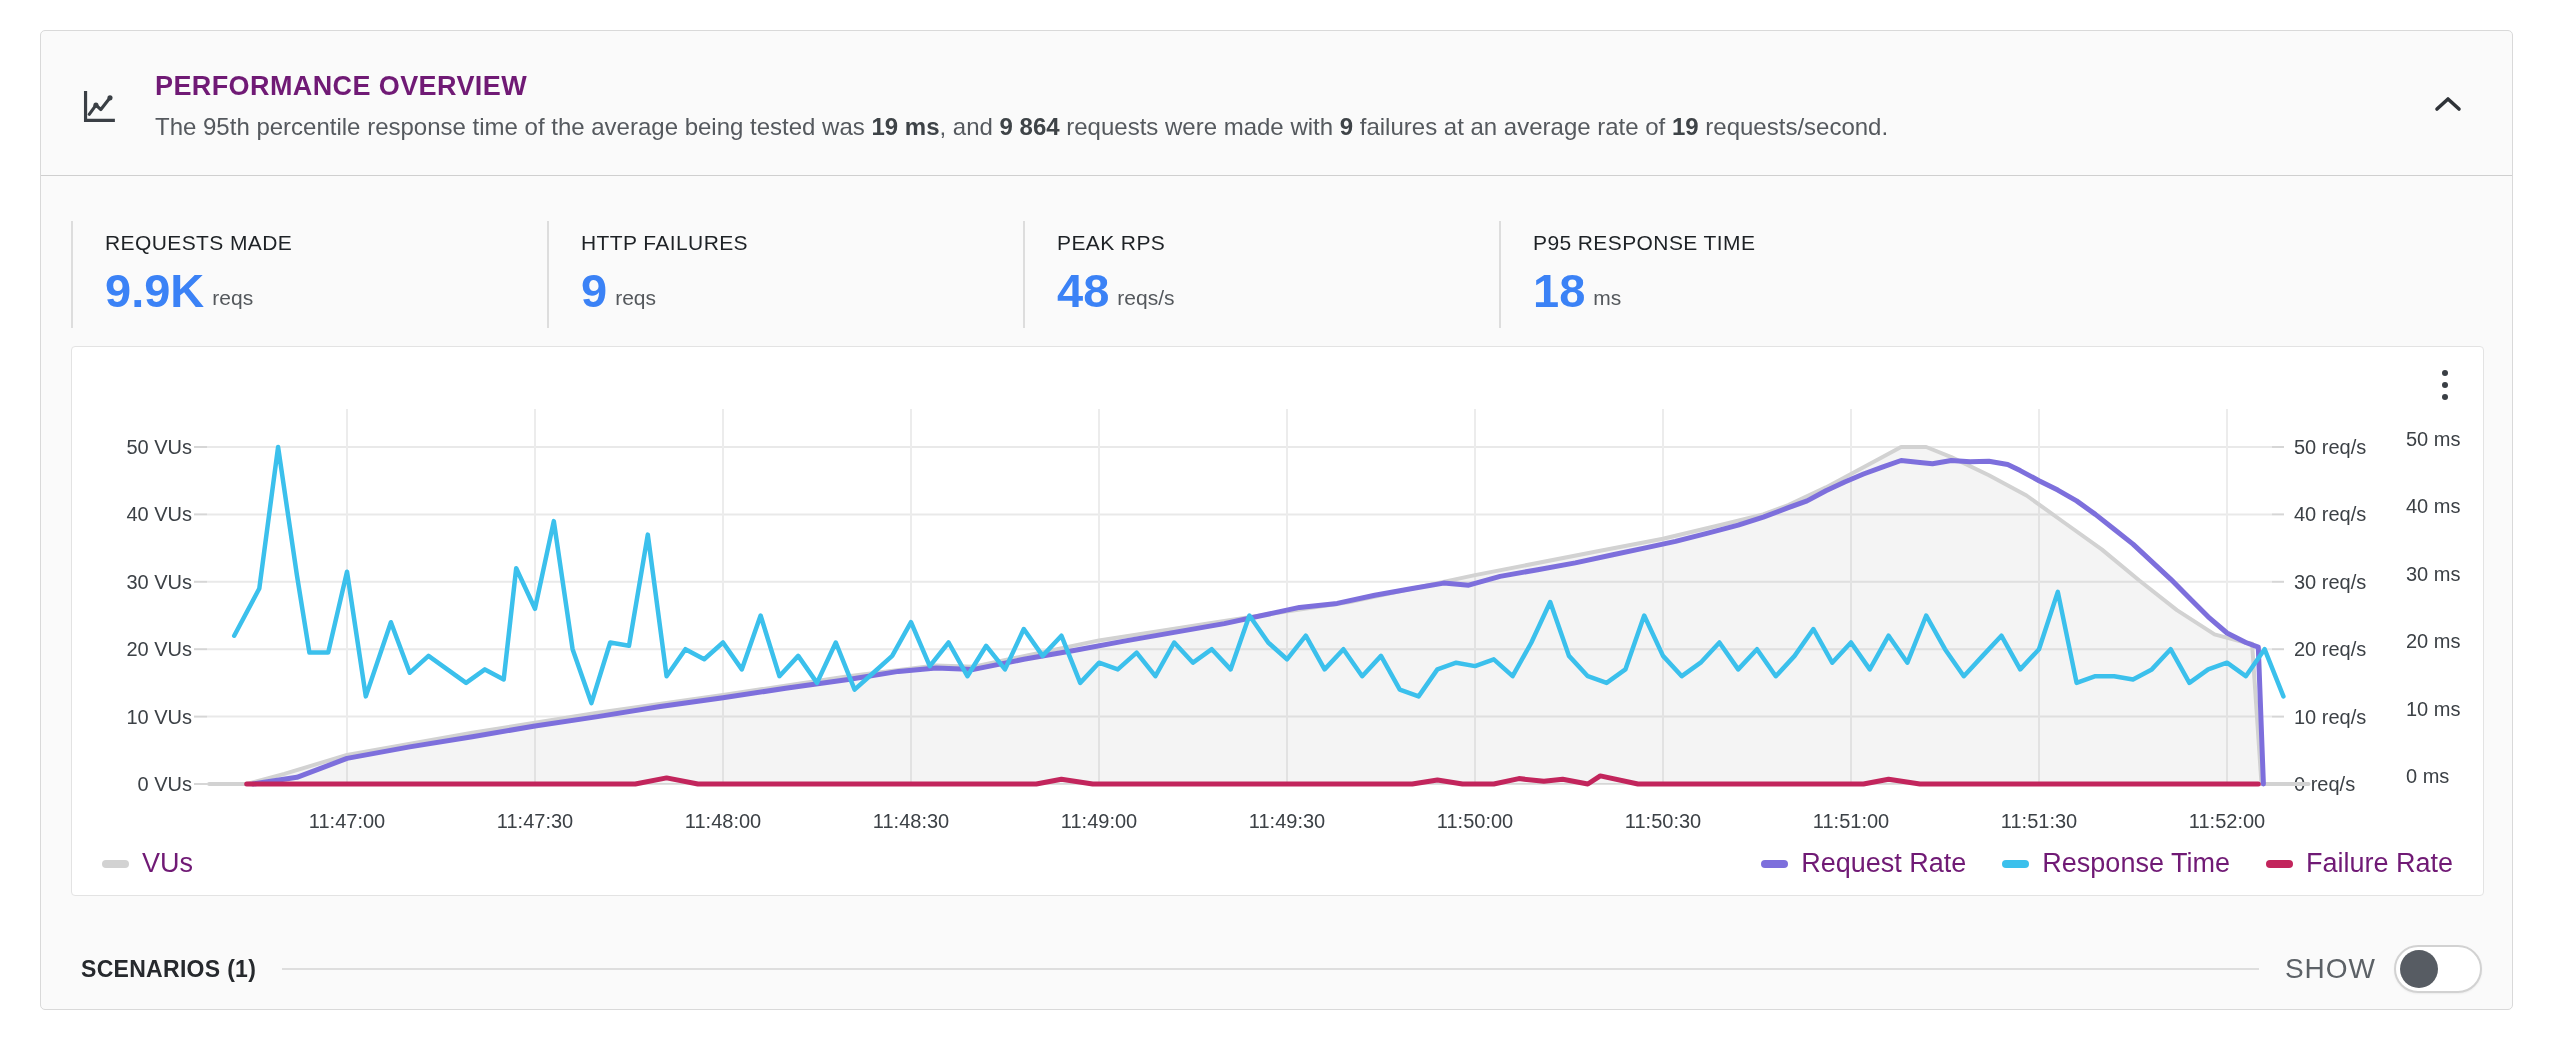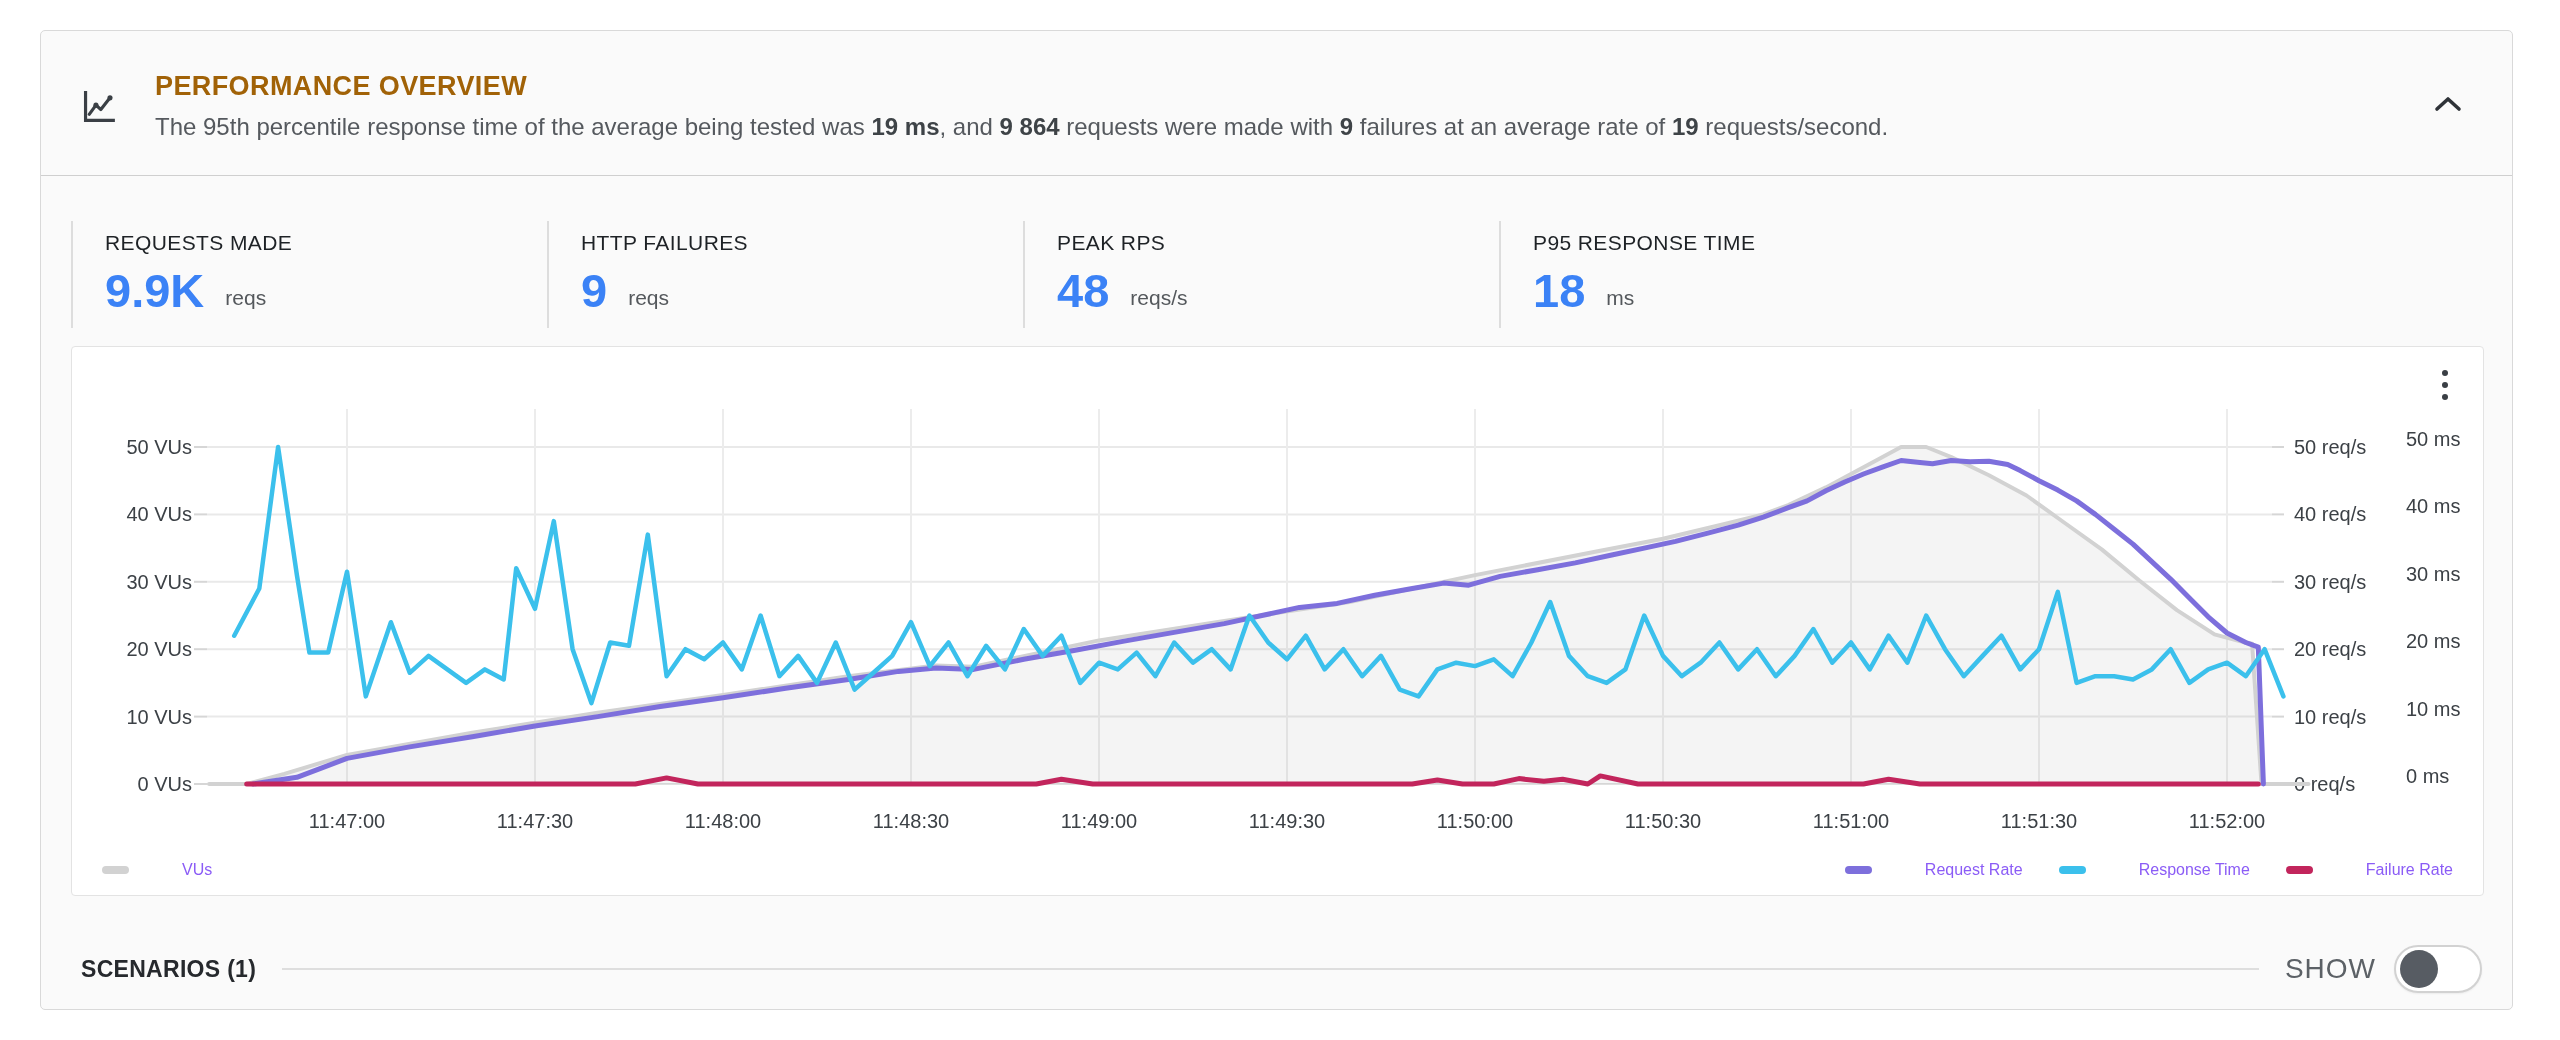--- a/index.html
+++ b/index.html
@@ -6,49 +6,49 @@
   html, body { width: 2560px; height: 1040px; background: #ffffff; overflow: hidden;
     font-family: "Liberation Sans", sans-serif; }
 
   .card { position: absolute; left: 40px; top: 30px; width: 2473px; height: 980px;
     background: #fafafa; border: 1px solid #d9d9d9; border-radius: 5px; }
 
   
   .header { position: relative; padding: 40px 90px 34px 36px; border-bottom: 1px solid #cfcfcf; }
   .header-inner { display: flex; align-items: flex-start; }
   .header-icon { flex: 0 0 auto; margin: 14px 34px 0 0; }
-  .title { font-size: 27px; font-weight: 700; letter-spacing: 0.4px; color: #a16207; }
+  .title { font-size: 27px; font-weight: 700; letter-spacing: 0.4px; color: #701a75; }
   .description { margin-top: 11px; font-size: 24px; color: #55595e; }
   .description b { font-weight: 700; color: #3e4347; }
   .collapse-btn { position: absolute; right: 42px; top: 52px; width: 44px; height: 44px;
     display: flex; align-items: center; justify-content: center; cursor: pointer; background: none; border: none; }
 
   
   .stats-row { position: absolute; left: 30px; top: 190px; display: flex; }
   .stat { width: 476px; border-left: 2px solid #dddddd; padding: 10px 10px 14px 32px; }
   .stat-label { font-size: 21px; color: #1e2226; letter-spacing: 0.4px; }
   .stat-value-row { display: flex; align-items: flex-end; margin-top: 14px; }
   .stat-value { font-size: 47px; font-weight: 700; color: #3b82f6; line-height: 0.95; }
-  .stat-unit { font-size: 21px; color: #54585c; margin-left: 21px; padding-bottom: 4px; }
+  .stat-unit { font-size: 21px; color: #54585c; margin-left: 8px; padding-bottom: 4px; }
 
   
   .chart-panel { position: absolute; left: 30px; top: 315px; width: 2413px; height: 550px;
     background: #ffffff; border: 1px solid #e3e3e3; border-radius: 4px; }
   .kebab { position: absolute; right: 20px; top: 18px; width: 36px; height: 40px;
     display: flex; flex-direction: column; align-items: center; justify-content: center; gap: 6px;
     cursor: pointer; background: none; border: none; }
   .kebab i { width: 6px; height: 6px; border-radius: 50%; background: #3a3f45; display: block; }
   .chart-svg { position: absolute; left: 0; top: 0; }
 
   .legend-row { position: absolute; left: 30px; right: 30px; bottom: 16px;
     display: flex; justify-content: space-between; align-items: center; }
   .legend-group { display: flex; align-items: center; gap: 36px; }
   .legend-item { display: flex; align-items: center; gap: 13px; cursor: pointer; }
   .legend-swatch { width: 27px; height: 8px; border-radius: 4px; }
-  .legend-label { font-size: 16px; color: #8b5cf6; margin-left: 40px; }
+  .legend-label { font-size: 27px; color: #701a75; }
 
   
   .scenarios-row { position: absolute; left: 40px; right: 30px; top: 908px; height: 60px;
     display: flex; align-items: center; }
   .scenarios-label { font-size: 23px; font-weight: 700; color: #26292d; letter-spacing: 0.3px; white-space: nowrap; }
   .scenarios-rule { flex: 1; height: 2px; background: #dedede; margin: 0 26px; }
   .show-label { font-size: 28px; color: #5c6166; letter-spacing: 1px; margin-right: 18px; }
   .toggle { position: relative; width: 88px; height: 48px; background: #ffffff;
     border: 2px solid #d2d2d2; border-radius: 24px; cursor: pointer; box-shadow: 0 1px 2px rgba(0,0,0,0.06); }
   .toggle-knob { position: absolute; left: 4px; top: 3px; width: 38px; height: 38px;

